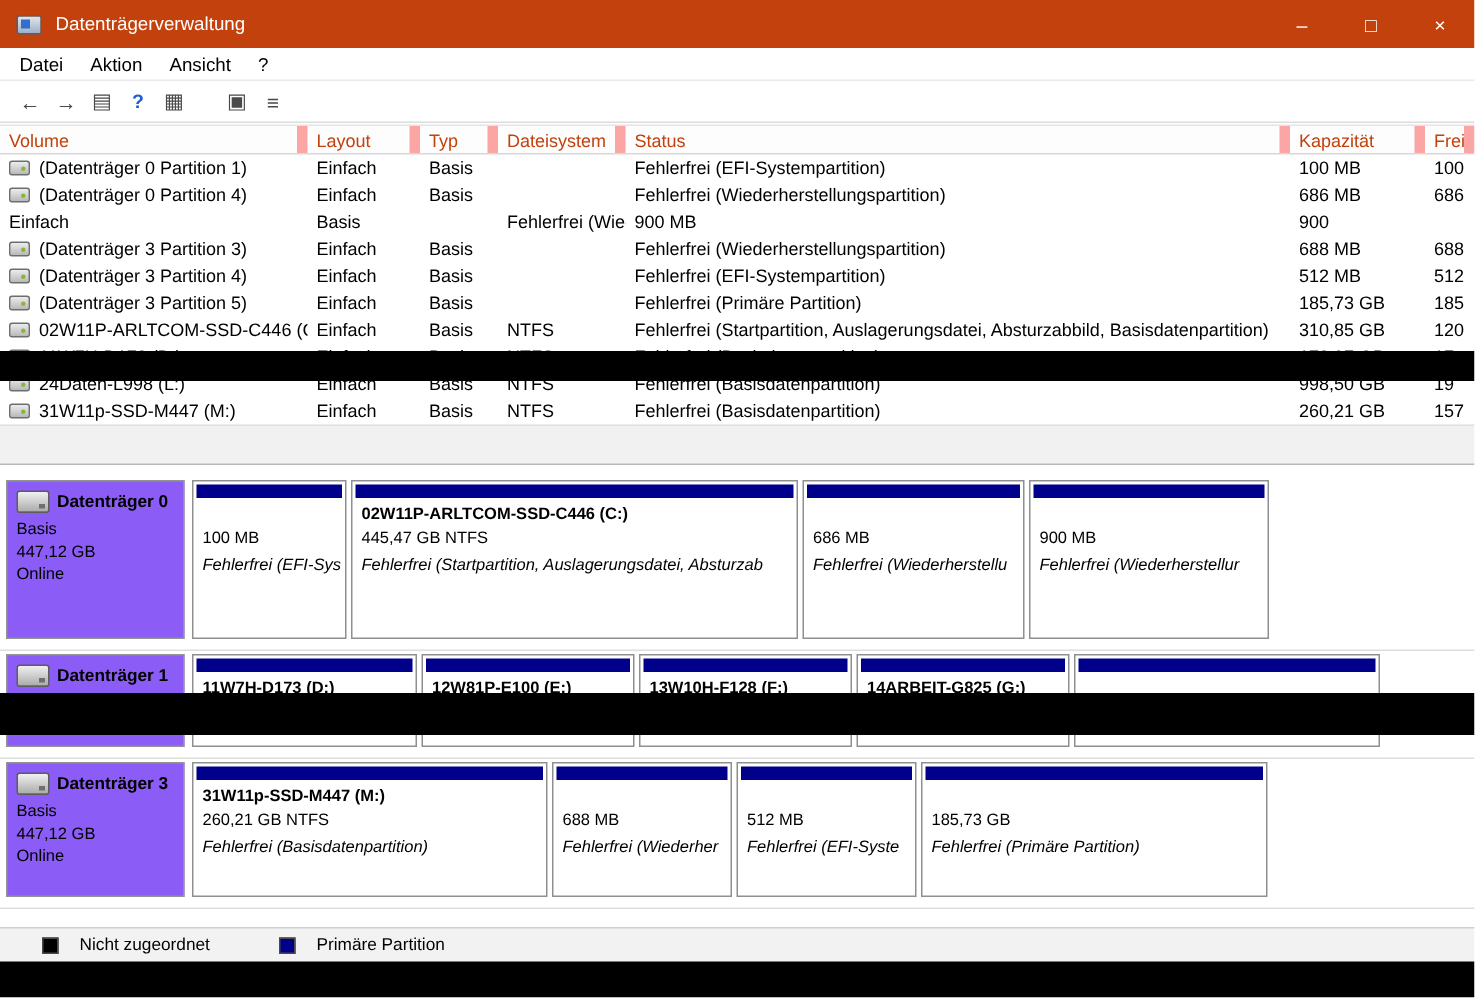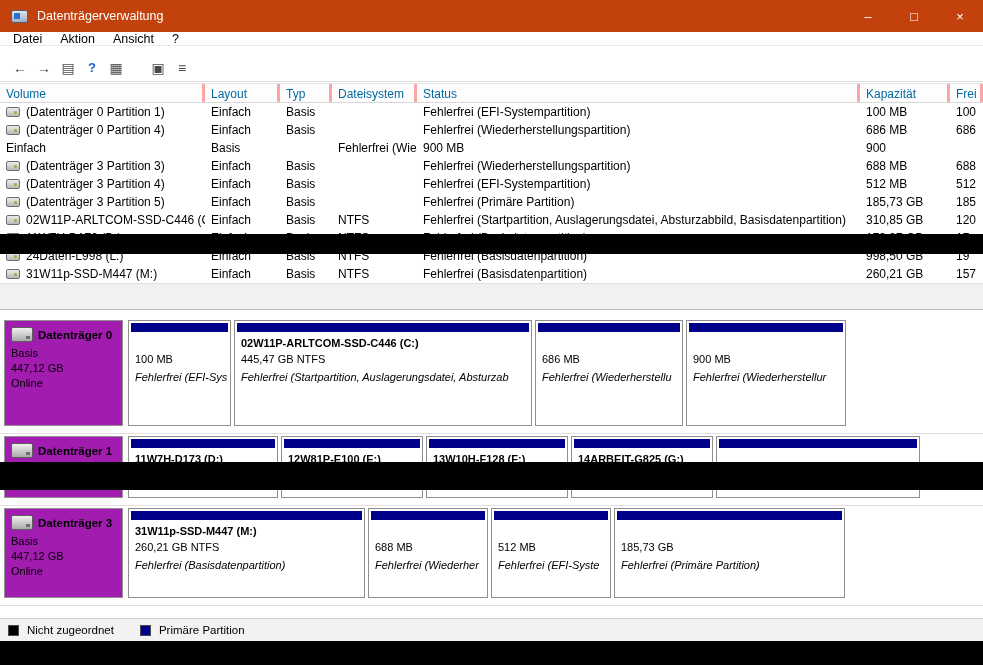--- a/index.html
+++ b/index.html
@@ -19,21 +19,21 @@
     width:17px; height:13px; margin:0 9px 0 11px; position:relative;
     background:linear-gradient(#dfe5ee,#9fb0c6); border:1px solid #52606f; border-radius:2px;
   }
   .app-ico::after { content:""; position:absolute; left:2px; top:2px; width:6px; height:6px; background:#2f6fd0; }
   .titlebar .title { font-size:12.5px; }
   .win-btns { margin-left:auto; display:flex; height:100%; }
   .win-btn { width:46px; height:100%; display:flex; align-items:center; justify-content:center; font-size:13px; color:#fff; cursor:default; }
 
   
   .menubar {
-    position:absolute; top:32px; left:0; right:0; height:14px;
+    position:absolute; top:32px; left:0; right:0; height:22px;
     background:#fff; border-bottom:1px solid #eaeaea;
     display:flex; align-items:center; padding-left:4px;
   }
   .menu-item { padding:2px 9px; font-size:12.5px; }
 
   
   .toolbar {
     position:absolute; top:54px; left:0; right:0; height:28px;
     background:#fff; border-bottom:1px solid #dcdcdc;
     display:flex; align-items:center; padding-left:8px;
@@ -43,22 +43,22 @@
     font-size:14px; color:#4a4a4a;
   }
   .tb-btn.help { color:#1d5fd0; font-weight:bold; font-size:13px; }
   .tb-gap { width:18px; }
 
   
   .listpane { position:absolute; top:83px; left:0; right:0; height:200px; background:#fff; }
   .lgrid { display:grid; grid-template-columns:205px 75px 52px 85px 443px 90px 1fr; }
   .lhead { height:20px; border-top:1px solid #e4e4e4; border-bottom:1px solid #d8d8d8; background:#fdfdfd; }
   .lhead .hc {
-    padding:3px 0 0 6px; font-size:12px; color:#0369a1;
-    border-right:3px solid #fca5a5; white-space:nowrap; overflow:hidden;
+    padding:3px 0 0 6px; font-size:12px; color:#c2410c;
+    border-right:7px solid #fca5a5; white-space:nowrap; overflow:hidden;
   }
   .trow { height:18px; }
   .trow .c {
     padding:2px 2px 0 6px; white-space:nowrap; overflow:hidden; font-size:12px;
   }
   .drv {
     display:inline-block; width:14px; height:10px; margin-right:6px; vertical-align:-1px;
     border:1px solid #6e6e6e; border-radius:2px; background:linear-gradient(#ececec,#b9b9b9); position:relative;
   }
   .drv::after { content:""; position:absolute; right:2px; top:3px; width:3px; height:3px; border-radius:50%; background:#8cb43c; }
@@ -67,21 +67,21 @@
   .hscroll {
     position:absolute; top:283px; left:0; right:0; height:27px;
     background:#f1f1f1; border-top:1px solid #e0e0e0; border-bottom:1px solid #b9b9b9;
   }
 
   
   .gfx { position:absolute; top:310px; left:0; right:0; height:308px; background:#fff; }
   .disk-row { position:absolute; left:0; right:0; border-bottom:1px solid #dedede; }
   .disk-label {
     position:absolute; left:4px; top:2px; bottom:7px; width:119px;
-    border:1px solid #939393; background:#a21caf; padding:6px 6px 0 6px; font-size:11px;
+    border:1px solid #939393; background:#8b5cf6; padding:6px 6px 0 6px; font-size:11px;
   }
   .disk-label .nameline { display:flex; align-items:center; margin-bottom:4px; }
   .hdd-ico {
     width:22px; height:15px; margin-right:5px; flex:none; position:relative;
     border:1px solid #5d5d5d; border-radius:2px; background:linear-gradient(#f0f0f0,#ababab);
   }
   .hdd-ico::after { content:""; position:absolute; right:2px; bottom:2px; width:4px; height:3px; background:#6f6f6f; }
   .disk-label .dname { font-weight:bold; font-size:11.5px; white-space:nowrap; }
   .disk-label .dline { line-height:15px; white-space:nowrap; }
   .parts { position:absolute; left:128px; top:2px; bottom:7px; right:6px; display:flex; gap:3px; }
@@ -91,21 +91,21 @@
   .ptitle { font-weight:bold; white-space:nowrap; height:16px; line-height:15px; }
   .pline { white-space:nowrap; height:16px; line-height:15px; }
   .pline.status { margin-top:2px;font-style:italic; }
 
   
   .legend {
     position:absolute; top:618px; left:0; right:0; height:23px;
     background:#f2f2f2; border-top:1px solid #cfcfcf;
     display:flex; align-items:center; padding-left:8px; gap:26px;
   }
-  .legend .item { display:flex; align-items:center; gap:8px; font-size:11.5px; }
+  .legend .item { display:flex; align-items:center; gap:14px; font-size:11.5px;margin-left:20px; }
   .sw { width:11px; height:11px; border:1px solid #4a4a4a; }
   .sw.black { background:#000000; }
   .sw.navy { background:#00008b; }
 
   
   .redact { position:absolute; left:0; right:0; background:#000; z-index:50; }
 </style>
 </head>
 <body>
 

